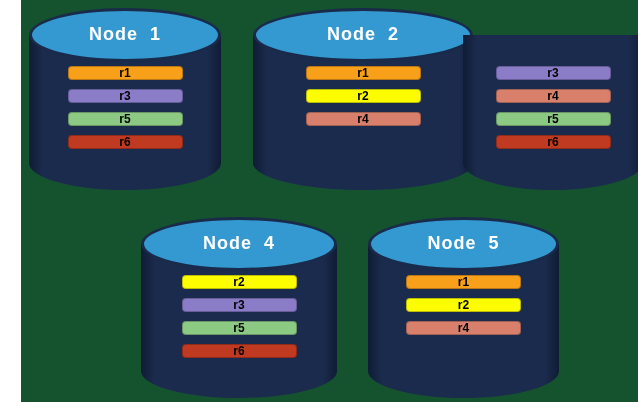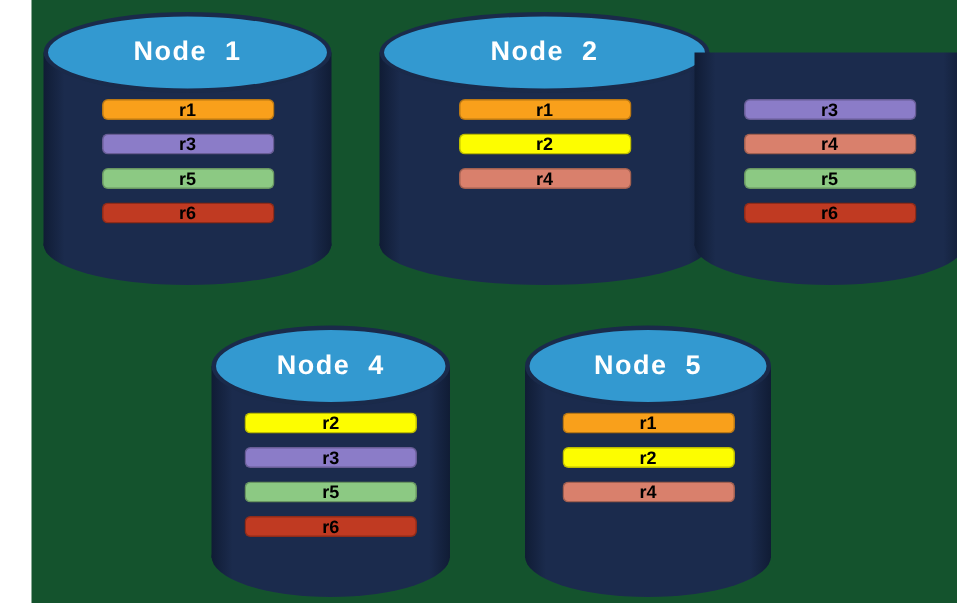--- a/index.html
+++ b/index.html
@@ -13,22 +13,22 @@
     width: 638px;
     height: 402px;
     background: #14532d;
     overflow: hidden;
     margin-left: 21px;
   }
   .node { position: absolute; }
   .node-1 { left: 8px;   top: 8px;   width: 192px; height: 182px; }
   .node-2 { left: 232px; top: 8px;   width: 220px; height: 182px; }
   .node-3 { left: 442px; top: 8px;   width: 180px; height: 182px; }
-  .node-4 { left: 120px; top: 217px; width: 159px; height: 181px; }
-  .node-5 { left: 329px; top: 217px; width: 164px; height: 181px; }
+  .node-4 { left: 120px; top: 217px; width: 196px; height: 181px; }
+  .node-5 { left: 347px; top: 217px; width: 180px; height: 181px; padding-left: 11px; }
 
   .cyl-bottom {
     position: absolute;
     left: 0; right: 0; bottom: 0;
     height: 54px;
     border-radius: 50%;
     background: linear-gradient(90deg, #101c35 0px, #1b2b4d 14px,
                 #1b2b4d calc(100% - 14px), #101c35 100%);
   }
   .cyl-body {

